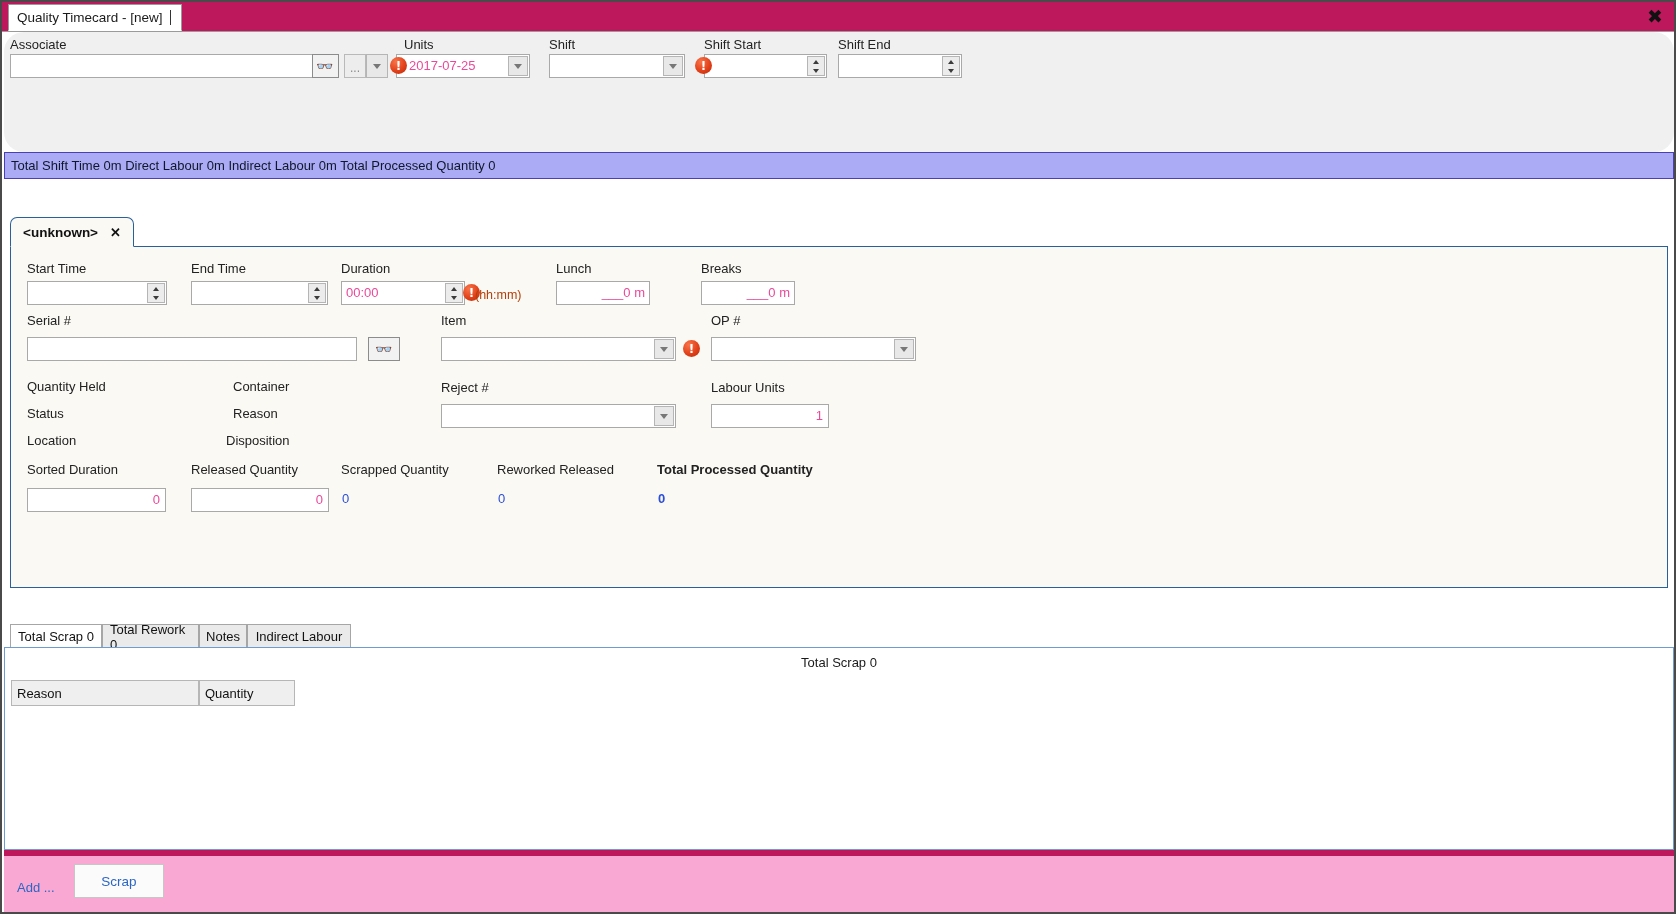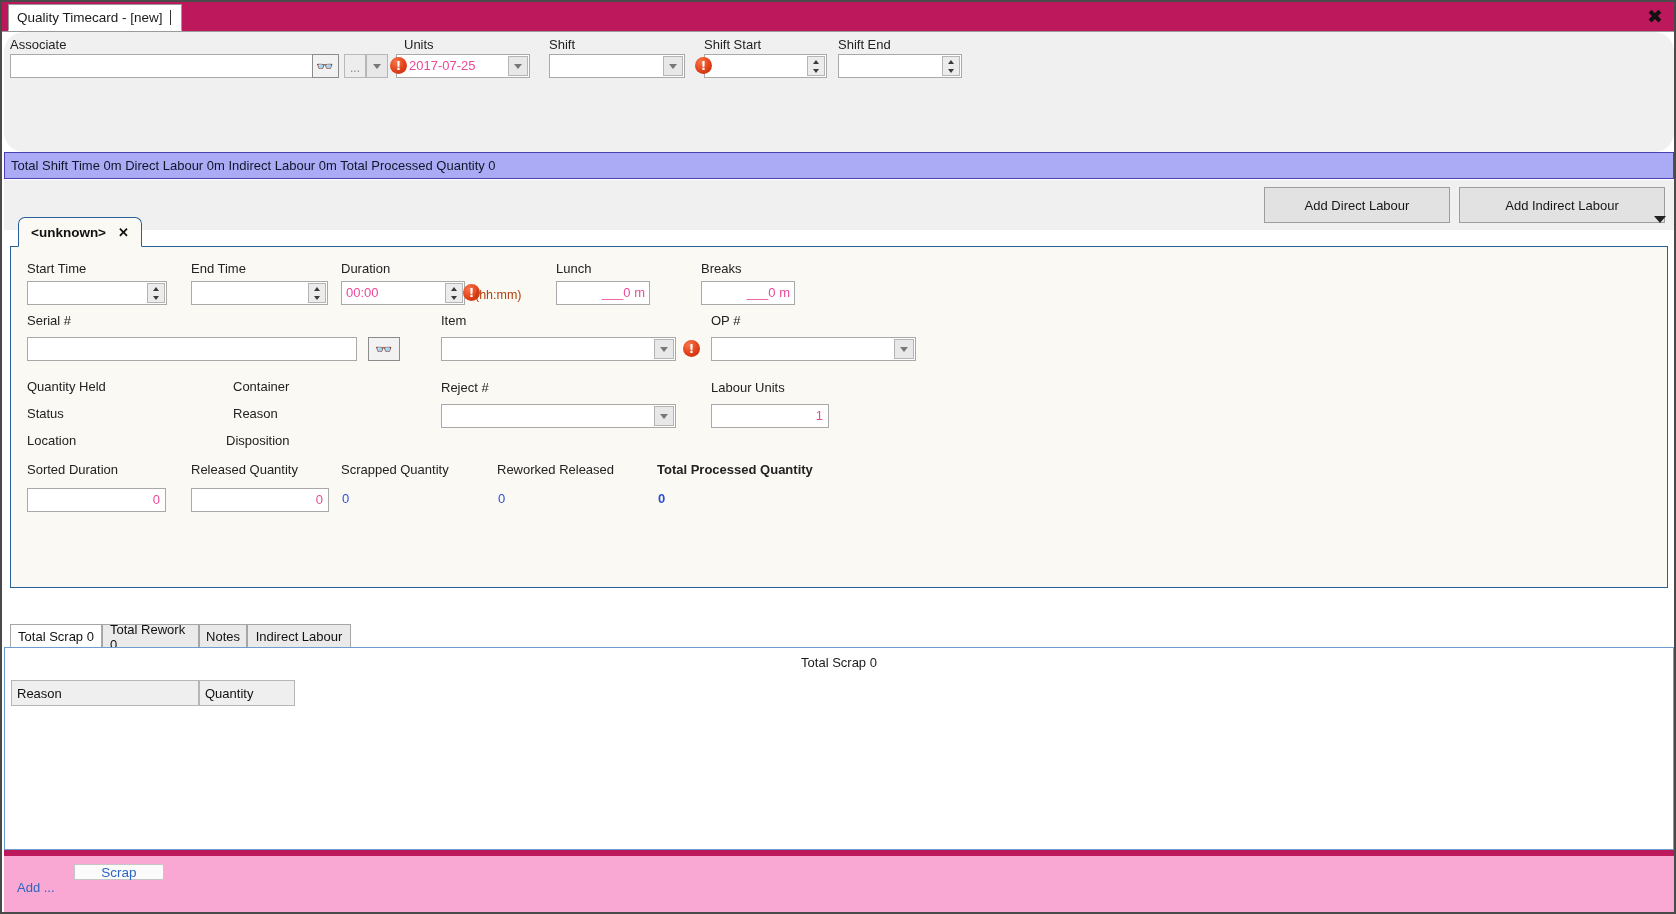--- a/index.html
+++ b/index.html
@@ -173,21 +173,20 @@
   }
   #entry-tab {
     position:absolute; left:8px; top:215px;
     height:30px; padding:0 12px;
     background:#fbf9f4;
     border:1px solid #2a6099; border-bottom:1px solid #fbf9f4;
     border-radius:7px 7px 0 0;
     display:flex; align-items:center; gap:12px;
     font-size:13.5px; font-weight:bold; color:#111;
     z-index:3;
-    margin-left:8px;
   }
   #entry-tab .x { font-weight:bold; font-size:13px; cursor:pointer; }
 
   .hint { position:absolute; font-size:12.5px; color:#b3400c; white-space:nowrap; }
   .blueval { position:absolute; font-size:13px; color:#2b4fd8; }
   .bold-label { font-weight:bold; }
 
   
   .uline { border-bottom:1.5px solid #333; padding:0 1px; }
 
@@ -222,21 +221,21 @@
   
   #bottom-bar {
     position:absolute; left:2px; top:848px; width:1670px; height:62px;
     background:#f9a8d4; border-top:6px solid #be185d;
   }
   #add-link {
     position:absolute; left:13px; top:24px;
     font-size:13px; color:#2b66c4; cursor:pointer;
   }
   #scrap-btn {
-    position:absolute; left:70px; top:8px; width:90px; height:16px;
+    position:absolute; left:70px; top:8px; width:90px; height:34px;
     background:#fbfbfb; border:1px solid #c6c6c6;
     display:flex; align-items:center; justify-content:center;
     font-size:13.5px; color:#2b66c4; cursor:pointer;
   }
 </style>
 </head>
 <body>
 
 <div id="window">
 
@@ -287,25 +286,20 @@
           <div class="up"></div>
           <div class="dn"></div>
         </div>
     </div>
   </div>
 
   <div id="summary-bar">
     <span class="txt">Total Shift Time 0m  Direct Labour 0m  Indirect Labour 0m  Total Processed Quantity 0</span>
   </div>
 
-  <div id="action-row">
-    <div class="wbtn" style="left:1260px; width:186px;">Add Direct Labour</div>
-    <div class="wbtn" style="left:1455px; width:206px;">Add Indirect Labour</div>
-    <div id="scroll-caret"></div>
-  </div>
 
   <div id="entry-tab">
     <span>&lt;unknown&gt;</span>
     <span class="x">✕</span>
   </div>
 
   <div id="detail-panel">
 
     <div class="fld-label" style="left:16px; top:14px;">Start Time</div>
     <div class="tbox" style="left:16px; top:34px; width:140px;">

